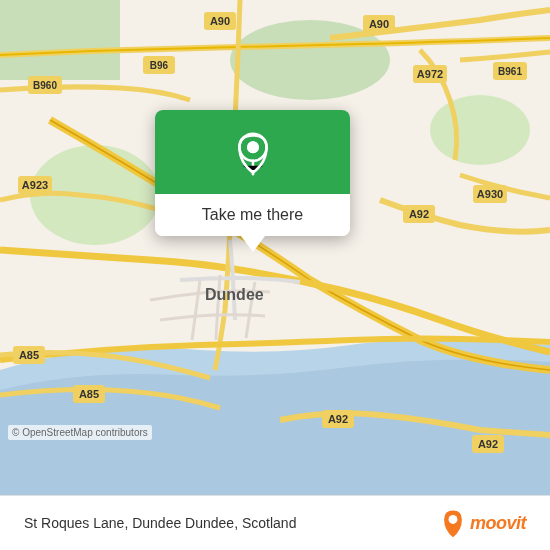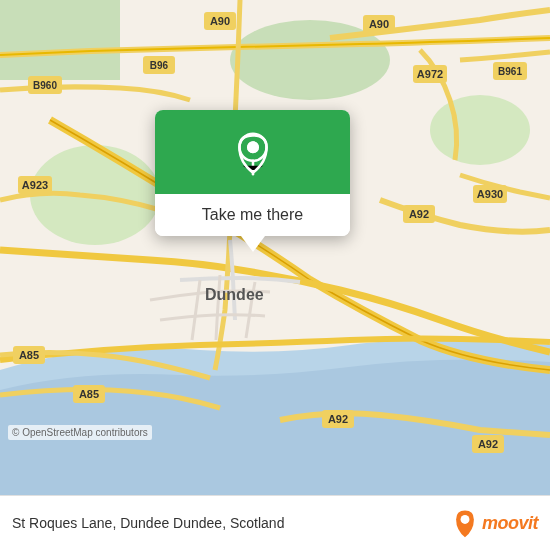--- a/index.html
+++ b/index.html
@@ -81,21 +81,21 @@
       border-right: 12px solid transparent;
       border-top: 16px solid white;
     }
 
     #bottom-bar {
       width: 550px;
       height: 55px;
       background: white;
       display: flex;
       align-items: center;
-      padding: 0 12px;
+      padding: 0 24px;
       border-top: 1px solid #e0e0e0;
       gap: 8px;
     }
 
     #attribution {
       font-size: 10px;
       color: #666;
       position: absolute;
       bottom: 55px;
       left: 8px;

